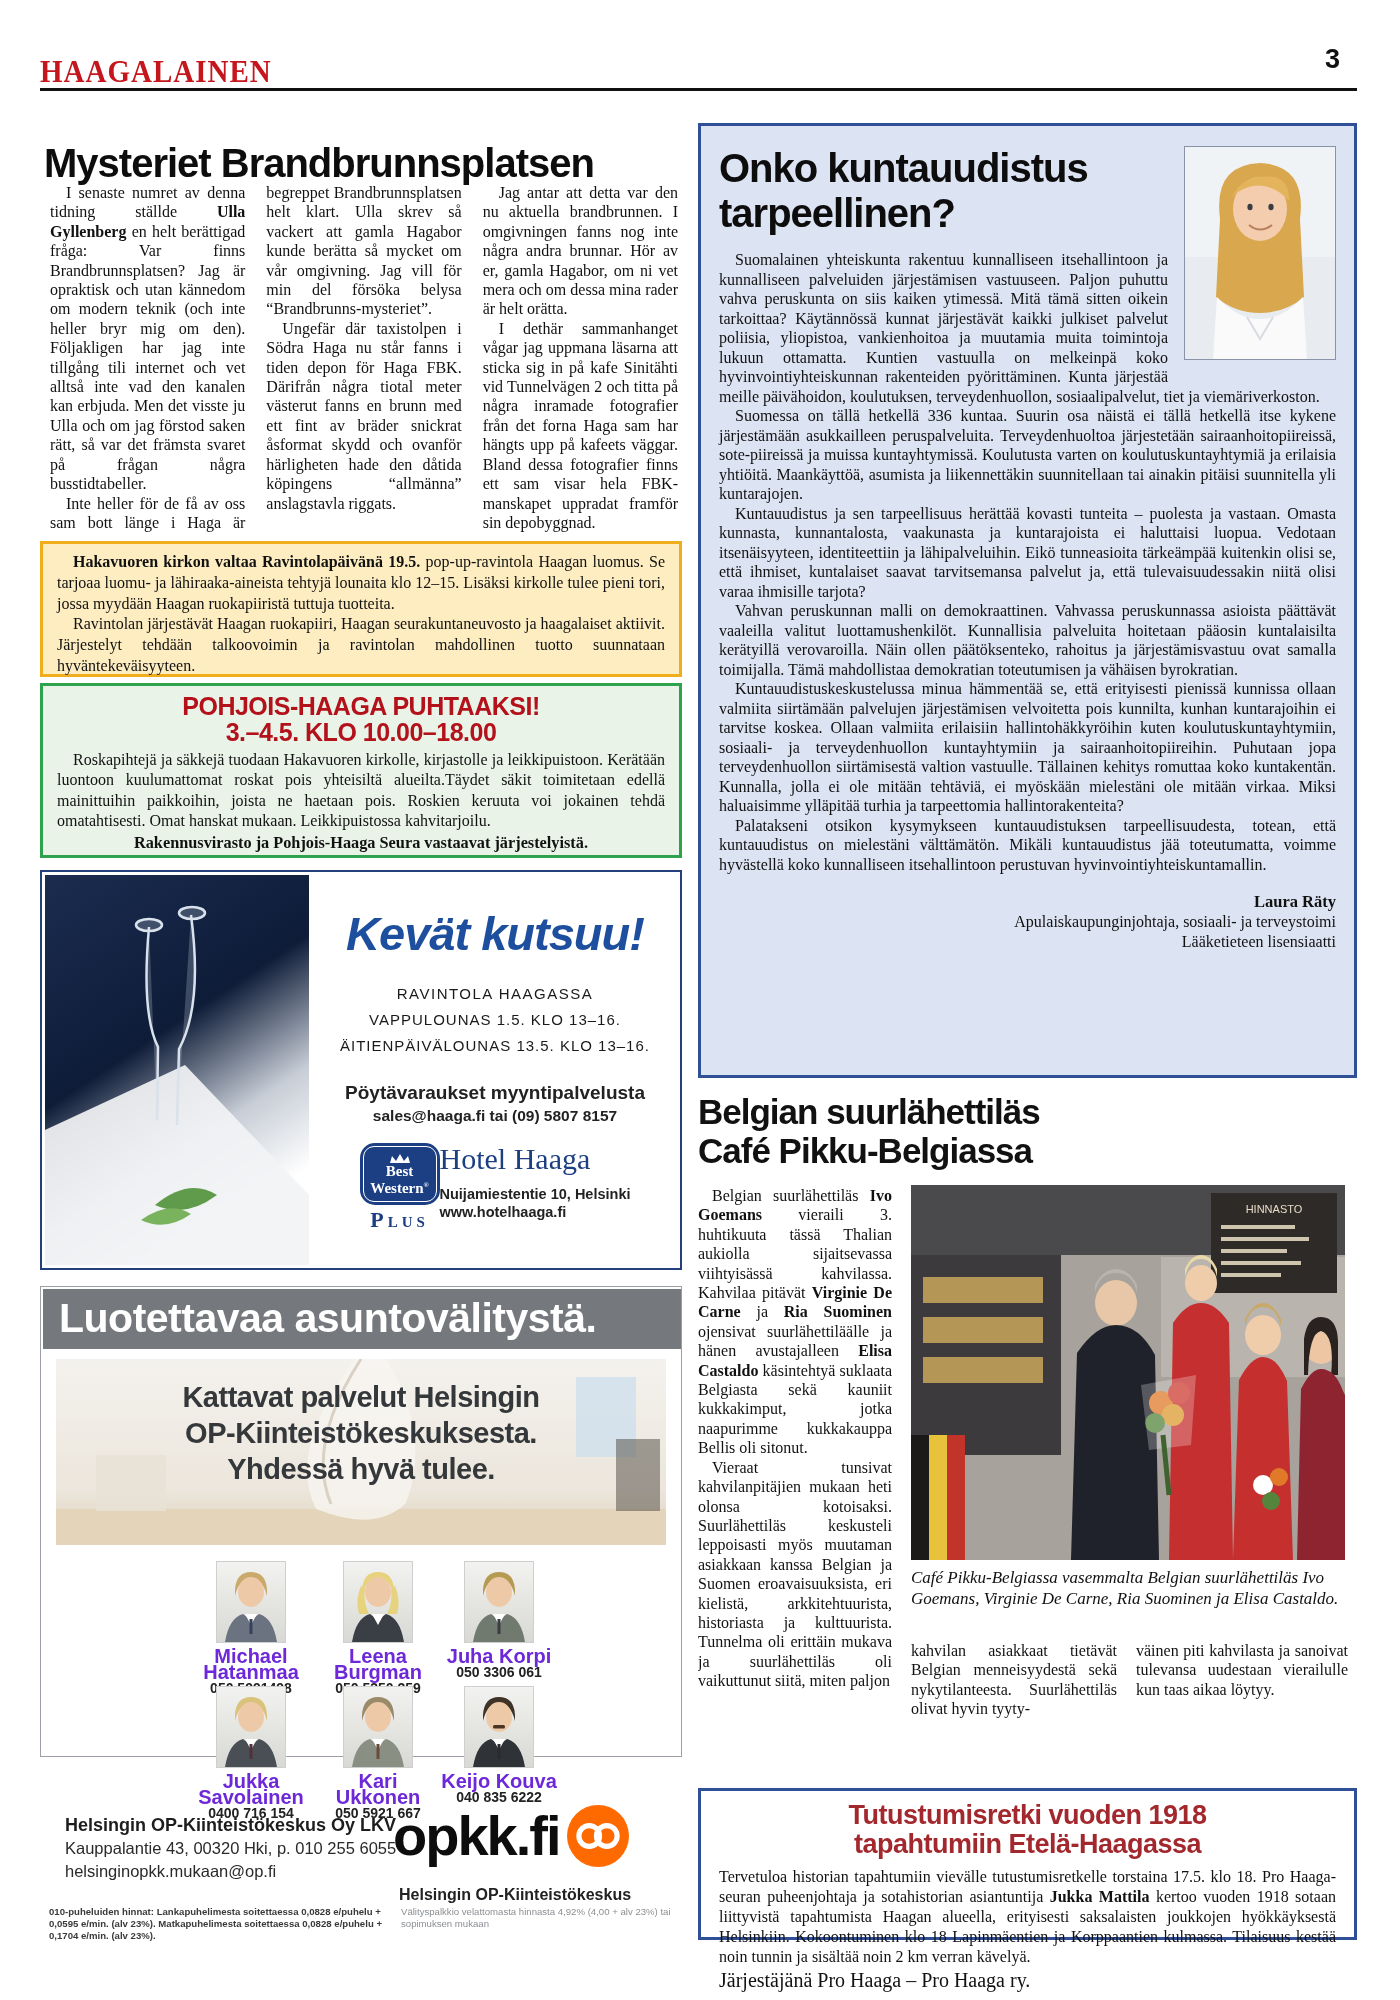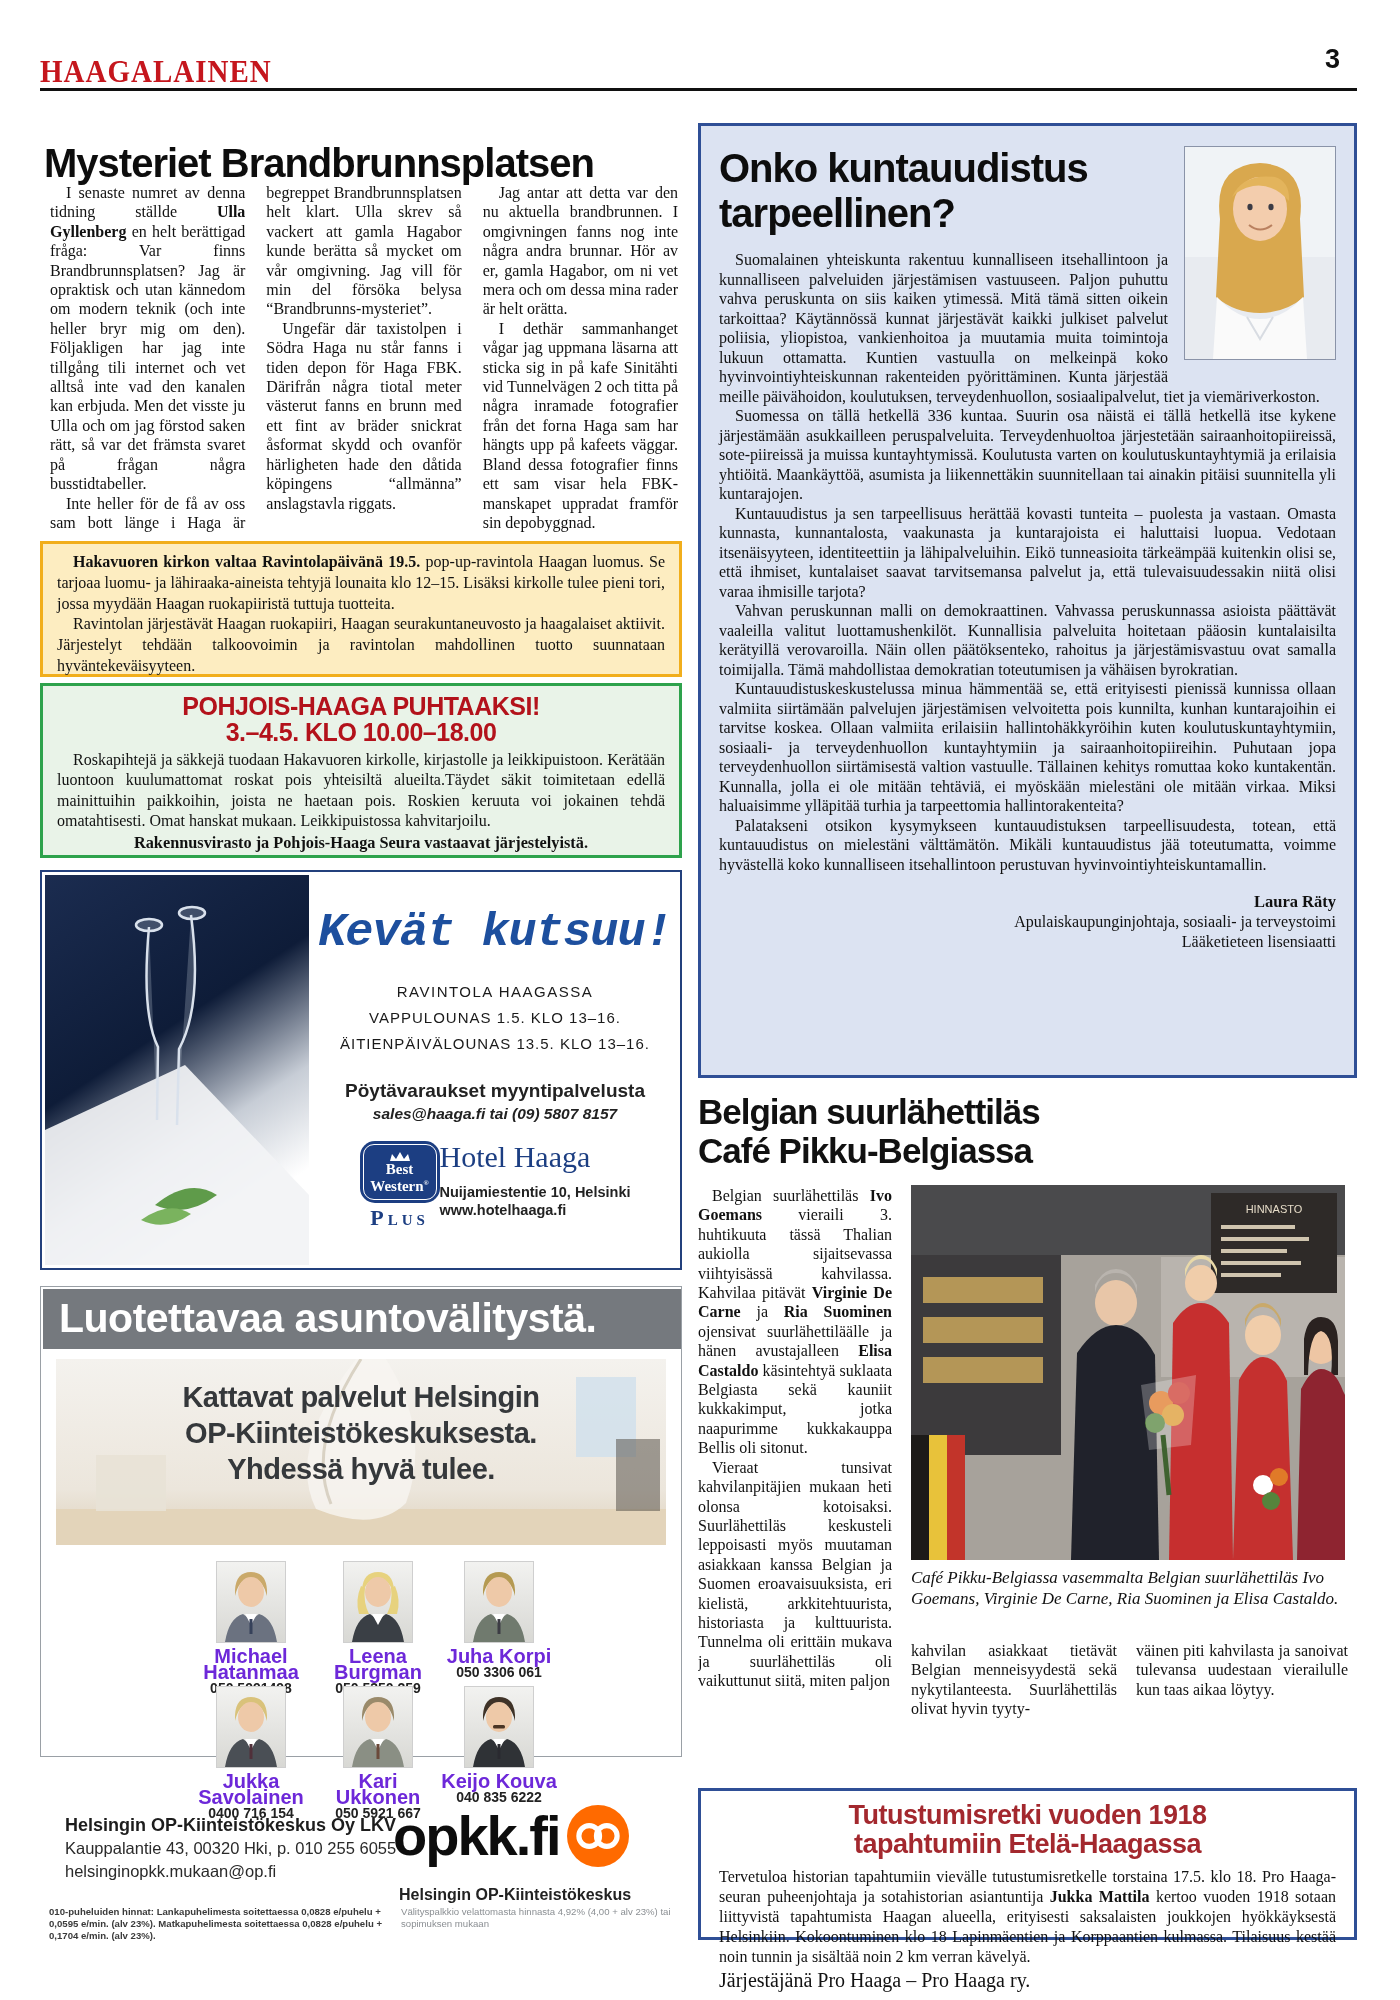--- a/index.html
+++ b/index.html
@@ -32,26 +32,26 @@
               font-size:25px;line-height:26px;color:#b3121b;letter-spacing:-0.5px;}
   .gbox-body{font-size:16px;line-height:20.4px;text-align:justify;margin-top:5px;text-indent:16px;}
   .gbox-footer{text-align:center;font-weight:bold;font-size:16.3px;margin-top:1px;}
 
   
   .hotel-ad{position:absolute;left:40px;top:870px;width:642px;height:400px;box-sizing:border-box;
             border:2px solid #23407c;background:#fff;}
   .hotel-photo{position:absolute;left:3px;top:3px;width:264px;height:390px;overflow:hidden;}
   .hotel-right{position:absolute;left:270px;top:0;width:366px;height:100%;text-align:center;
                font-family:"Liberation Sans",sans-serif;}
-  .kevat{margin-top:34px;font-family:Liberation Mono, monospace;font-style:italic;font-weight:bold;
+  .kevat{margin-top:34px;font-family:Liberation Sans, sans-serif;font-style:italic;font-weight:bold;
          font-size:47px;color:#1d4f9e;letter-spacing:-1px;}
   .rav1{margin-top:24px;font-size:15px;letter-spacing:1.5px;color:#1a1a1a;}
   .rav2,.rav3{margin-top:9px;font-size:15px;letter-spacing:1px;color:#1a1a1a;}
   .book1{margin-top:28px;font-size:19px;font-weight:bold;color:#222;}
-  .book2{margin-top:3px;font-size:15.5px;font-weight:bold;color:#222;font-style:italic;}
+  .book2{margin-top:3px;font-size:15.5px;font-weight:bold;color:#222;}
   .bw-row{margin-top:18px;display:flex;justify-content:center;align-items:flex-start;gap:0;text-align:left;}
   .bw-shield{width:80px;height:62px;background:#1c3e82;border-radius:15px;box-sizing:border-box;padding:3px;}
   .bw-inner{width:100%;height:100%;border:1.5px solid #fff;border-radius:11px;box-sizing:border-box;
             display:flex;flex-direction:column;align-items:center;justify-content:center;}
   .bw-word{color:#fff;font-family:"Liberation Serif",serif;font-weight:bold;font-size:15px;line-height:14px;}
   .bw-reg{font-size:7px;vertical-align:super;}
   .bw-plus{text-align:center;font-family:"Liberation Serif",serif;color:#1c3e82;font-size:22px;
            letter-spacing:4px;margin-top:2px;font-variant:small-caps;font-weight:bold;}
   .hotel-name{font-family:"Liberation Serif",serif;color:#1c3e82;font-size:30px;line-height:32px;}
   .hotel-addr{margin-top:10px;font-size:14.5px;font-weight:bold;color:#222;line-height:18px;text-align:center;}

